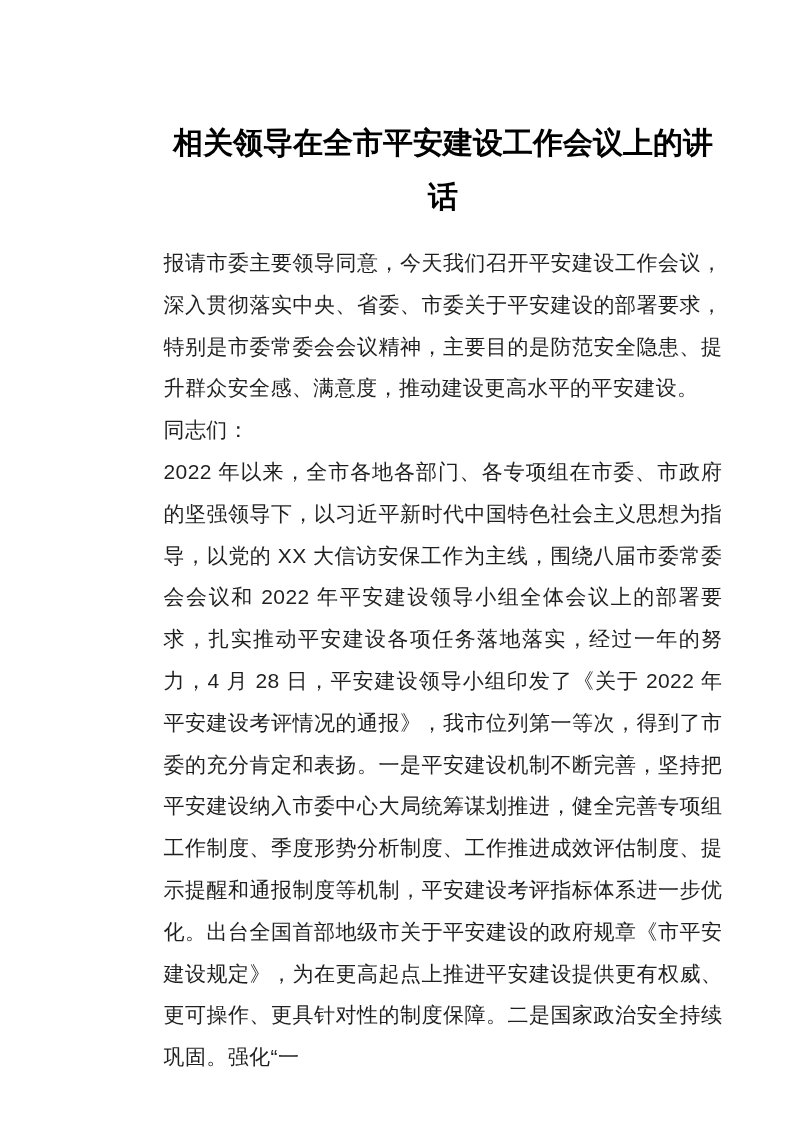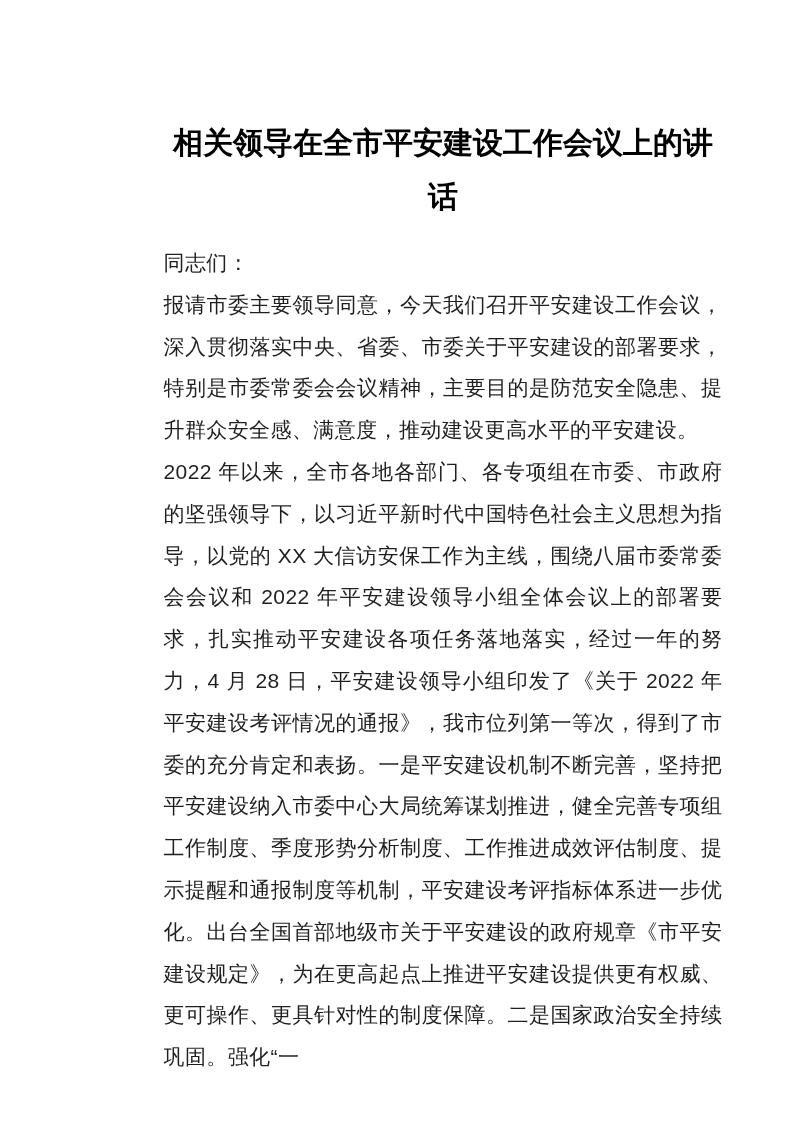--- a/index.html
+++ b/index.html
@@ -42,18 +42,18 @@
     letter-spacing: 0.4px;
   }
 </style>
 </head>
 <body>
 
 <div class="page">
   <div class="content">
     <h1 class="doc-title">相关领导在全市平安建设工作会议上的讲话</h1>
     <div class="doc-body">
+      <p>报请市委主要领导同意，今天我们召开平安建设工作会议，深入贯彻落实中央、省委、市委关于平安建设的部署要求，特别是市委常委会会议精神，主要目的是防范安全隐患、提升群众安全感、满意度，推动建设更高水平的平安建设。</p>
       <p>同志们：</p>
-      <p>报请市委主要领导同意，今天我们召开平安建设工作会议，深入贯彻落实中央、省委、市委关于平安建设的部署要求，特别是市委常委会会议精神，主要目的是防范安全隐患、提升群众安全感、满意度，推动建设更高水平的平安建设。</p>
       <p>2022 年以来，全市各地各部门、各专项组在市委、市政府的坚强领导下，以习近平新时代中国特色社会主义思想为指导，以党的 XX 大信访安保工作为主线，围绕八届市委常委会会议和 2022 年平安建设领导小组全体会议上的部署要求，扎实推动平安建设各项任务落地落实，经过一年的努力，4 月 28 日，平安建设领导小组印发了《关于 2022 年平安建设考评情况的通报》，我市位列第一等次，得到了市委的充分肯定和表扬。一是平安建设机制不断完善，坚持把平安建设纳入市委中心大局统筹谋划推进，健全完善专项组工作制度、季度形势分析制度、工作推进成效评估制度、提示提醒和通报制度等机制，平安建设考评指标体系进一步优化。出台全国首部地级市关于平安建设的政府规章《市平安建设规定》，为在更高起点上推进平安建设提供更有权威、更可操作、更具针对性的制度保障。二是国家政治安全持续巩固。强化“一</p>
     </div>
   </div>
 </div>
 
 </body></html>

